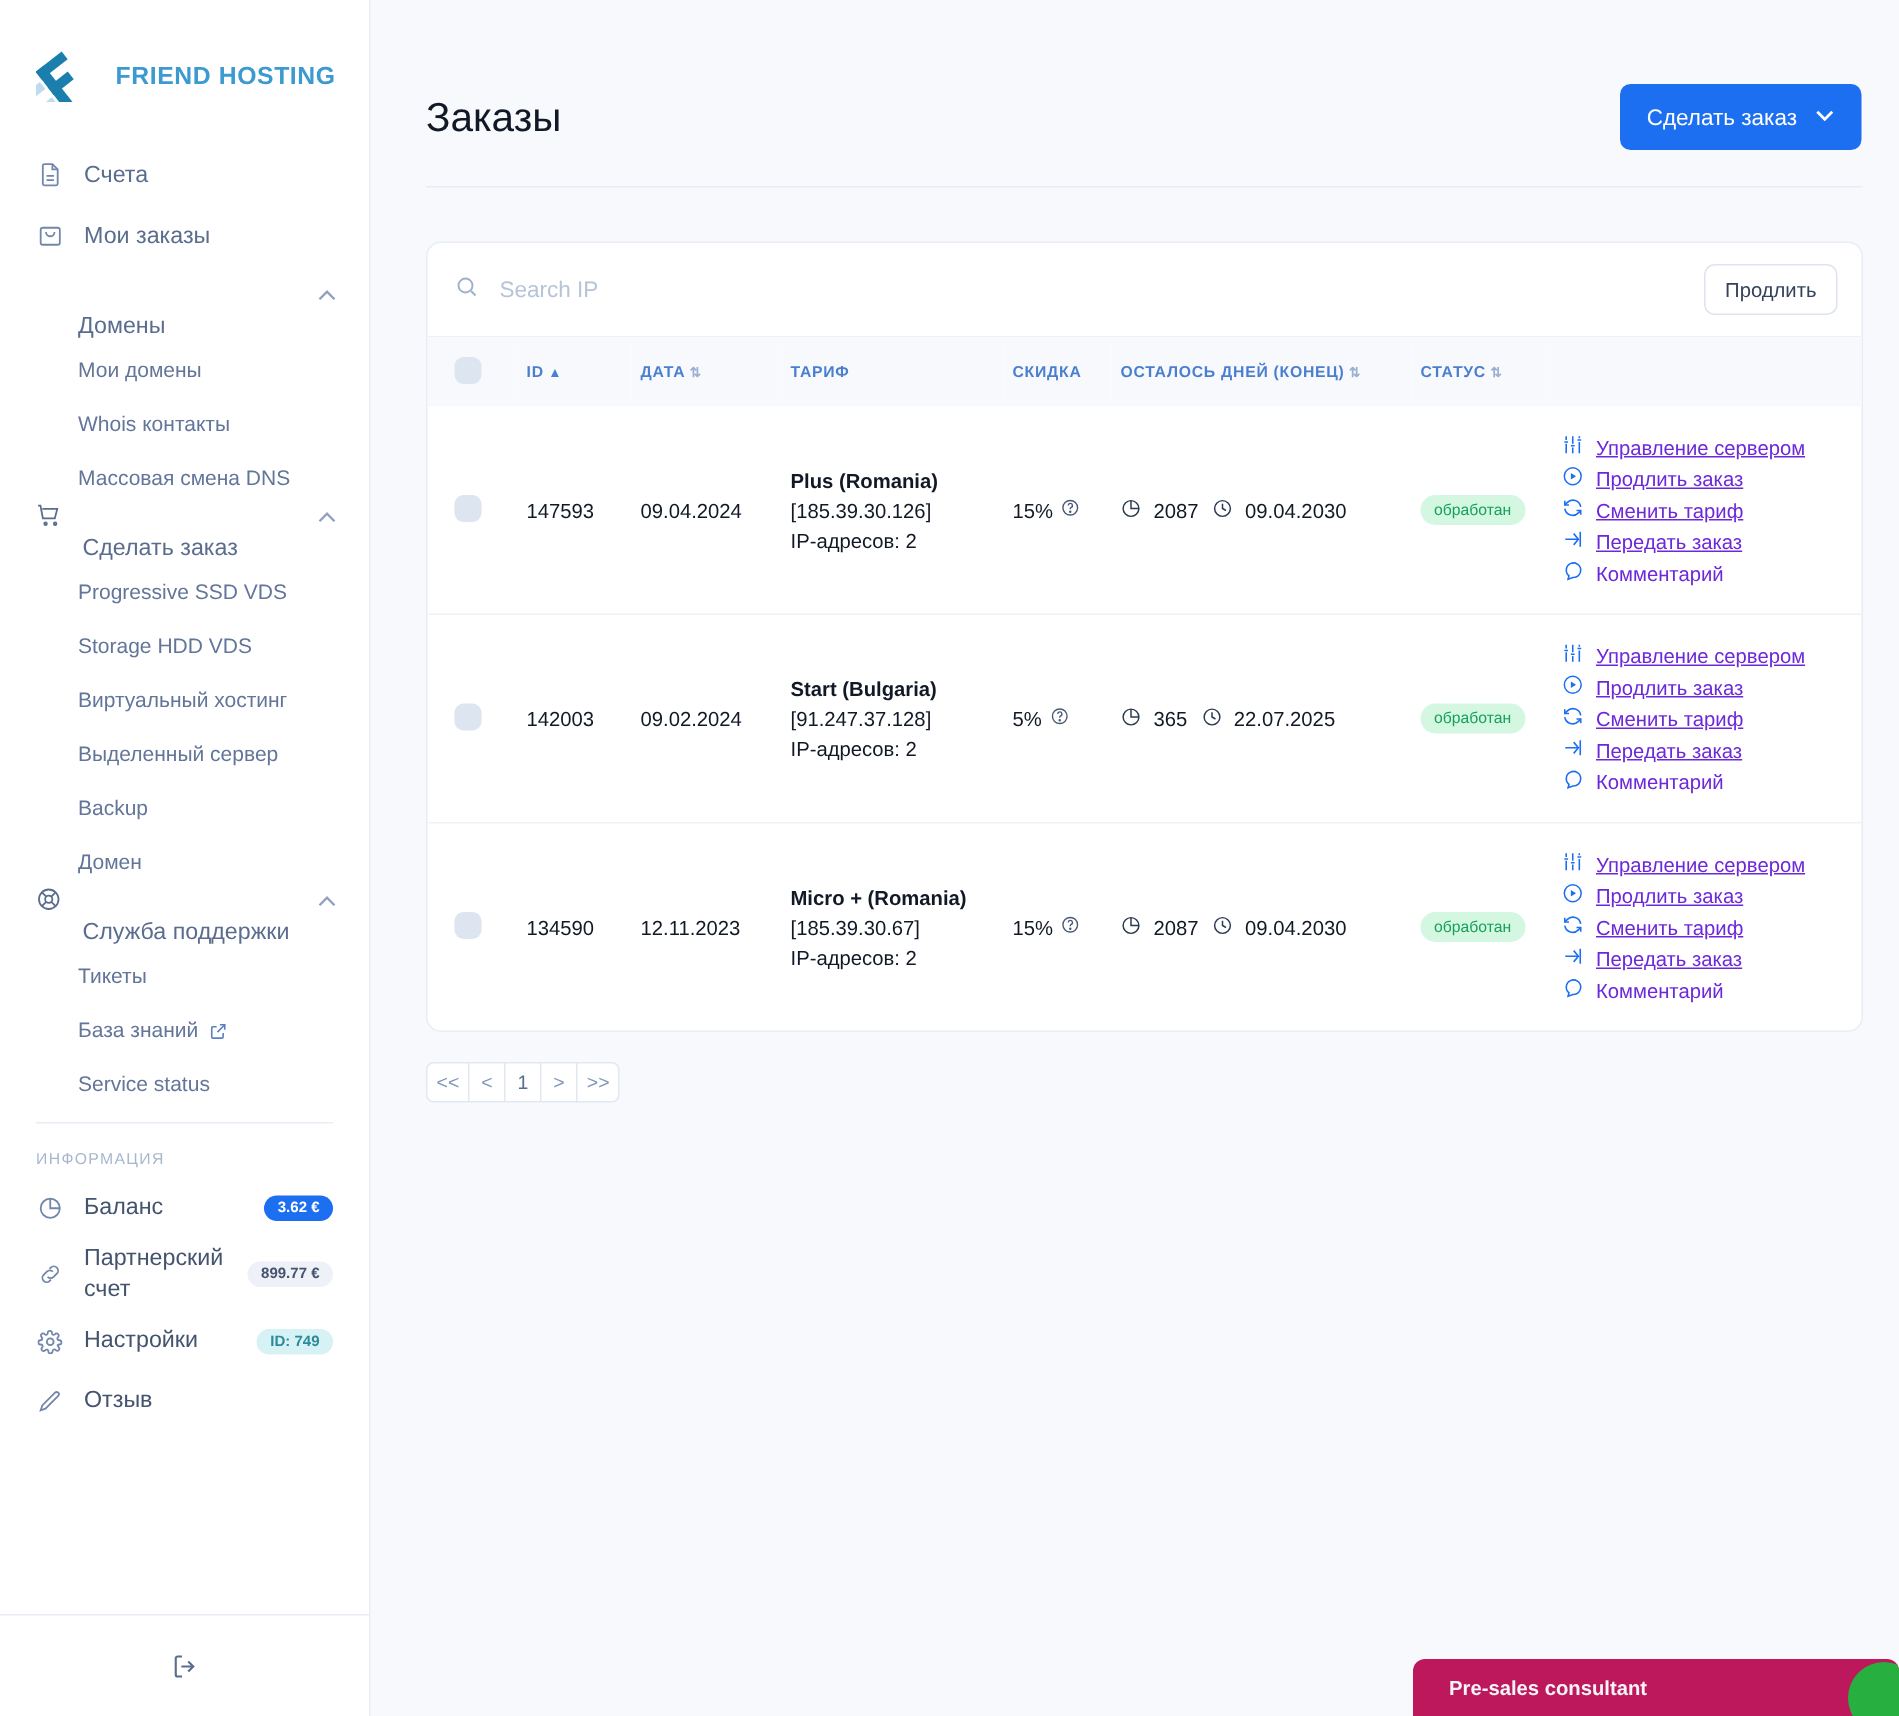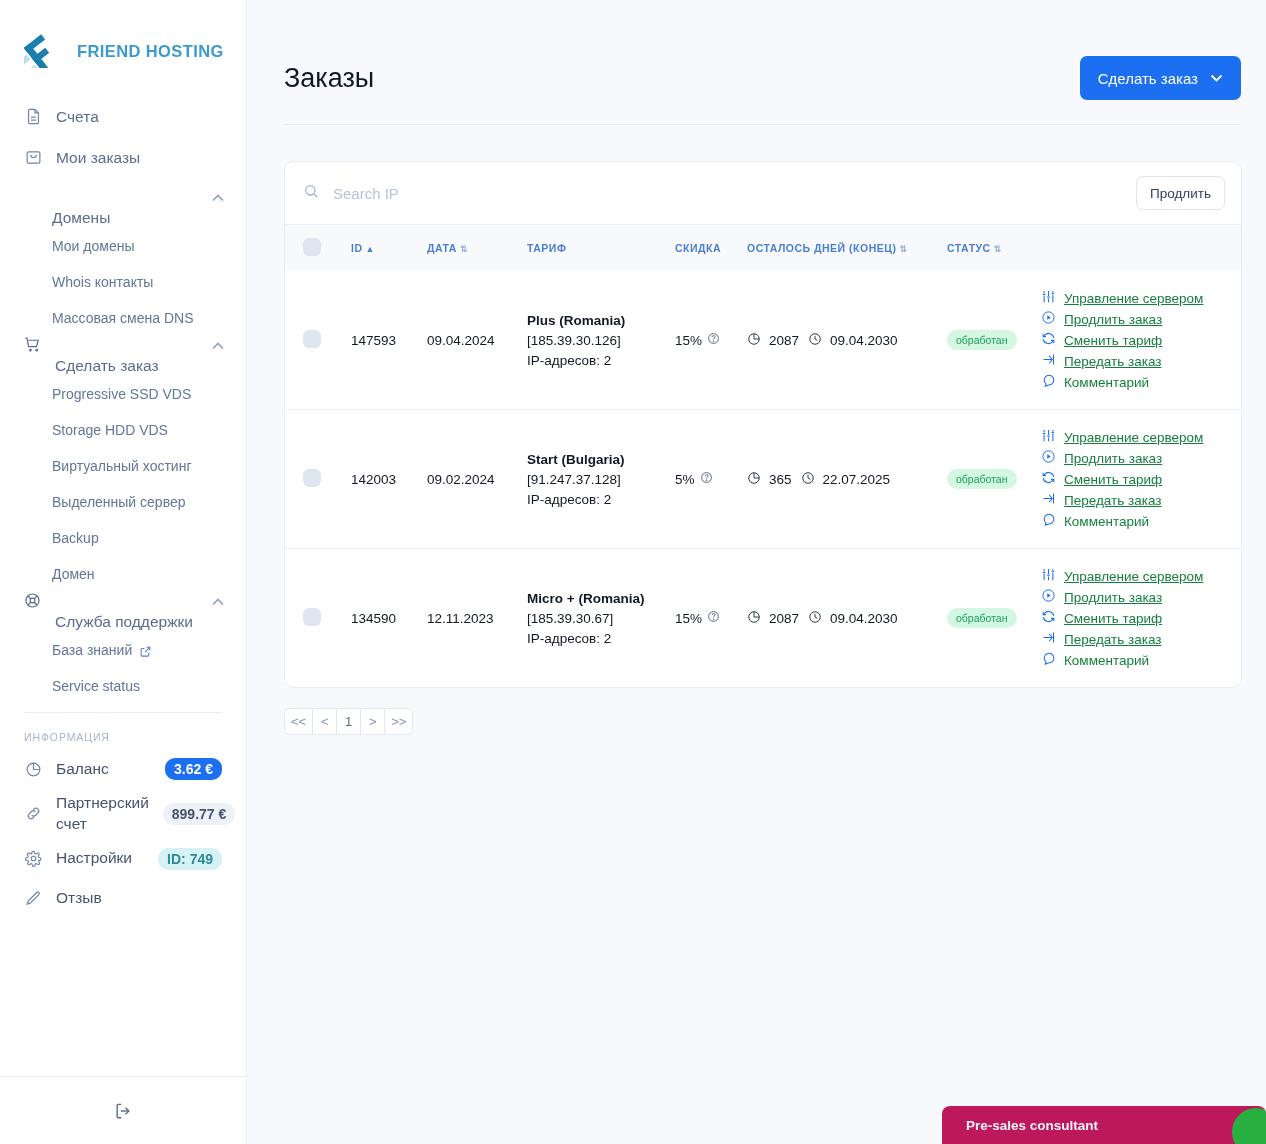--- a/index.html
+++ b/index.html
@@ -50,21 +50,21 @@
     text-transform: uppercase; padding: 18px 0 6px 24px;
   }
   .info-item {
     display: flex; align-items: center; min-height: 40px;
     padding: 4px 24px 4px 24px; gap: 14px; cursor: pointer;
     color: #44536e; font-size: 15.5px;
   }
   .info-item .ico { width: 18px; height: 18px; flex: 0 0 18px; color: #7287ab; display:flex; align-items:center; justify-content:center;}
   .info-item .lbl { flex: 1; line-height: 1.35; }
   .badge {
-    font-size: 14px; font-weight: 700; border-radius: 10px;
+    font-size: 10px; font-weight: 700; border-radius: 10px;
     padding: 3px 9px; white-space: nowrap;
   }
   .badge-blue { background: #1d6ff2; color: #fff; }
   .badge-grey { background: #eef1f7; color: #44536e; }
   .badge-cyan { background: #d6f2f4; color: #2c8a9b; }
   .sidebar-footer {
     margin-top: auto; height: 68px; border-top: 1px solid #e8edf5;
     display: flex; align-items: center; justify-content: center;
   }
   .logout-btn { color: #5b6d8f; cursor: pointer; display:flex; }
@@ -140,21 +140,21 @@
   .days-cell { display: flex; align-items: center; gap: 9px; white-space: nowrap; }
   .days-cell .grp { display: flex; align-items: center; gap: 8px; }
   .days-cell svg { color: #2b3a52; }
   .status-badge {
     background: #d4f7e2; color: #17a05a; font-size: 10.5px;
     border-radius: 11px; padding: 4px 9px; display: inline-block;
     white-space: nowrap; font-weight: 400;
   }
   .actions { display: flex; flex-direction: column; gap: 3px; padding-left: 4px; }
   .action {
-    display: flex; align-items: center; gap: 8px; color: #15803d;
+    display: flex; align-items: center; gap: 8px; color: #6d28d9;
     font-size: 13.5px; cursor: pointer; white-space: nowrap;
   }
   .action .alabel { text-decoration: underline; }
   .action.nounder .alabel { text-decoration: none; }
   .action svg { color: #1d6ff2; flex: 0 0 auto; }
 
   .pager { display: flex; margin-top: 20px; }
   .pager .pg {
     min-width: 25px; height: 27px; border: 1px solid #e1e8f2;
     background: #fff; color: #8096b8; font-size: 13px;
@@ -284,20 +284,23 @@
               <circle cx="12" cy="12" r="3.4"></circle>
             <path d="M5.6 5.6 9.6 9.6M14.4 14.4l4 4M18.4 5.6l-4 4M9.6 14.4l-4 4"></path>
           </svg>
         </span>
         <span class="lbl">Служба поддержки</span>
         <span class="chev">
           <svg width="12" height="8" viewBox="0 0 12 8" fill="none" stroke="currentColor" stroke-width="1.6">
               <path d="M1 6.5 6 1.5l5 5"></path>
             </svg>
         </span>
+      </div>
+      <div class="nav-sub">
+        <span>Тикеты</span>
       </div>
       <div class="nav-sub">
         <span>База знаний</span>
         <span style="display:flex;color:#5b80c2">
           <svg width="13" height="13" viewBox="0 0 24 24" fill="none" stroke="currentColor" stroke-width="2">
             <path d="M14 4h6v6"></path>
               <path d="M20 4 11 13"></path>
             <path d="M18 14v5a1.5 1.5 0 0 1-1.5 1.5h-11A1.5 1.5 0 0 1 4 19V8a1.5 1.5 0 0 1 1.5-1.5H10"></path>
           </svg>
         </span>

